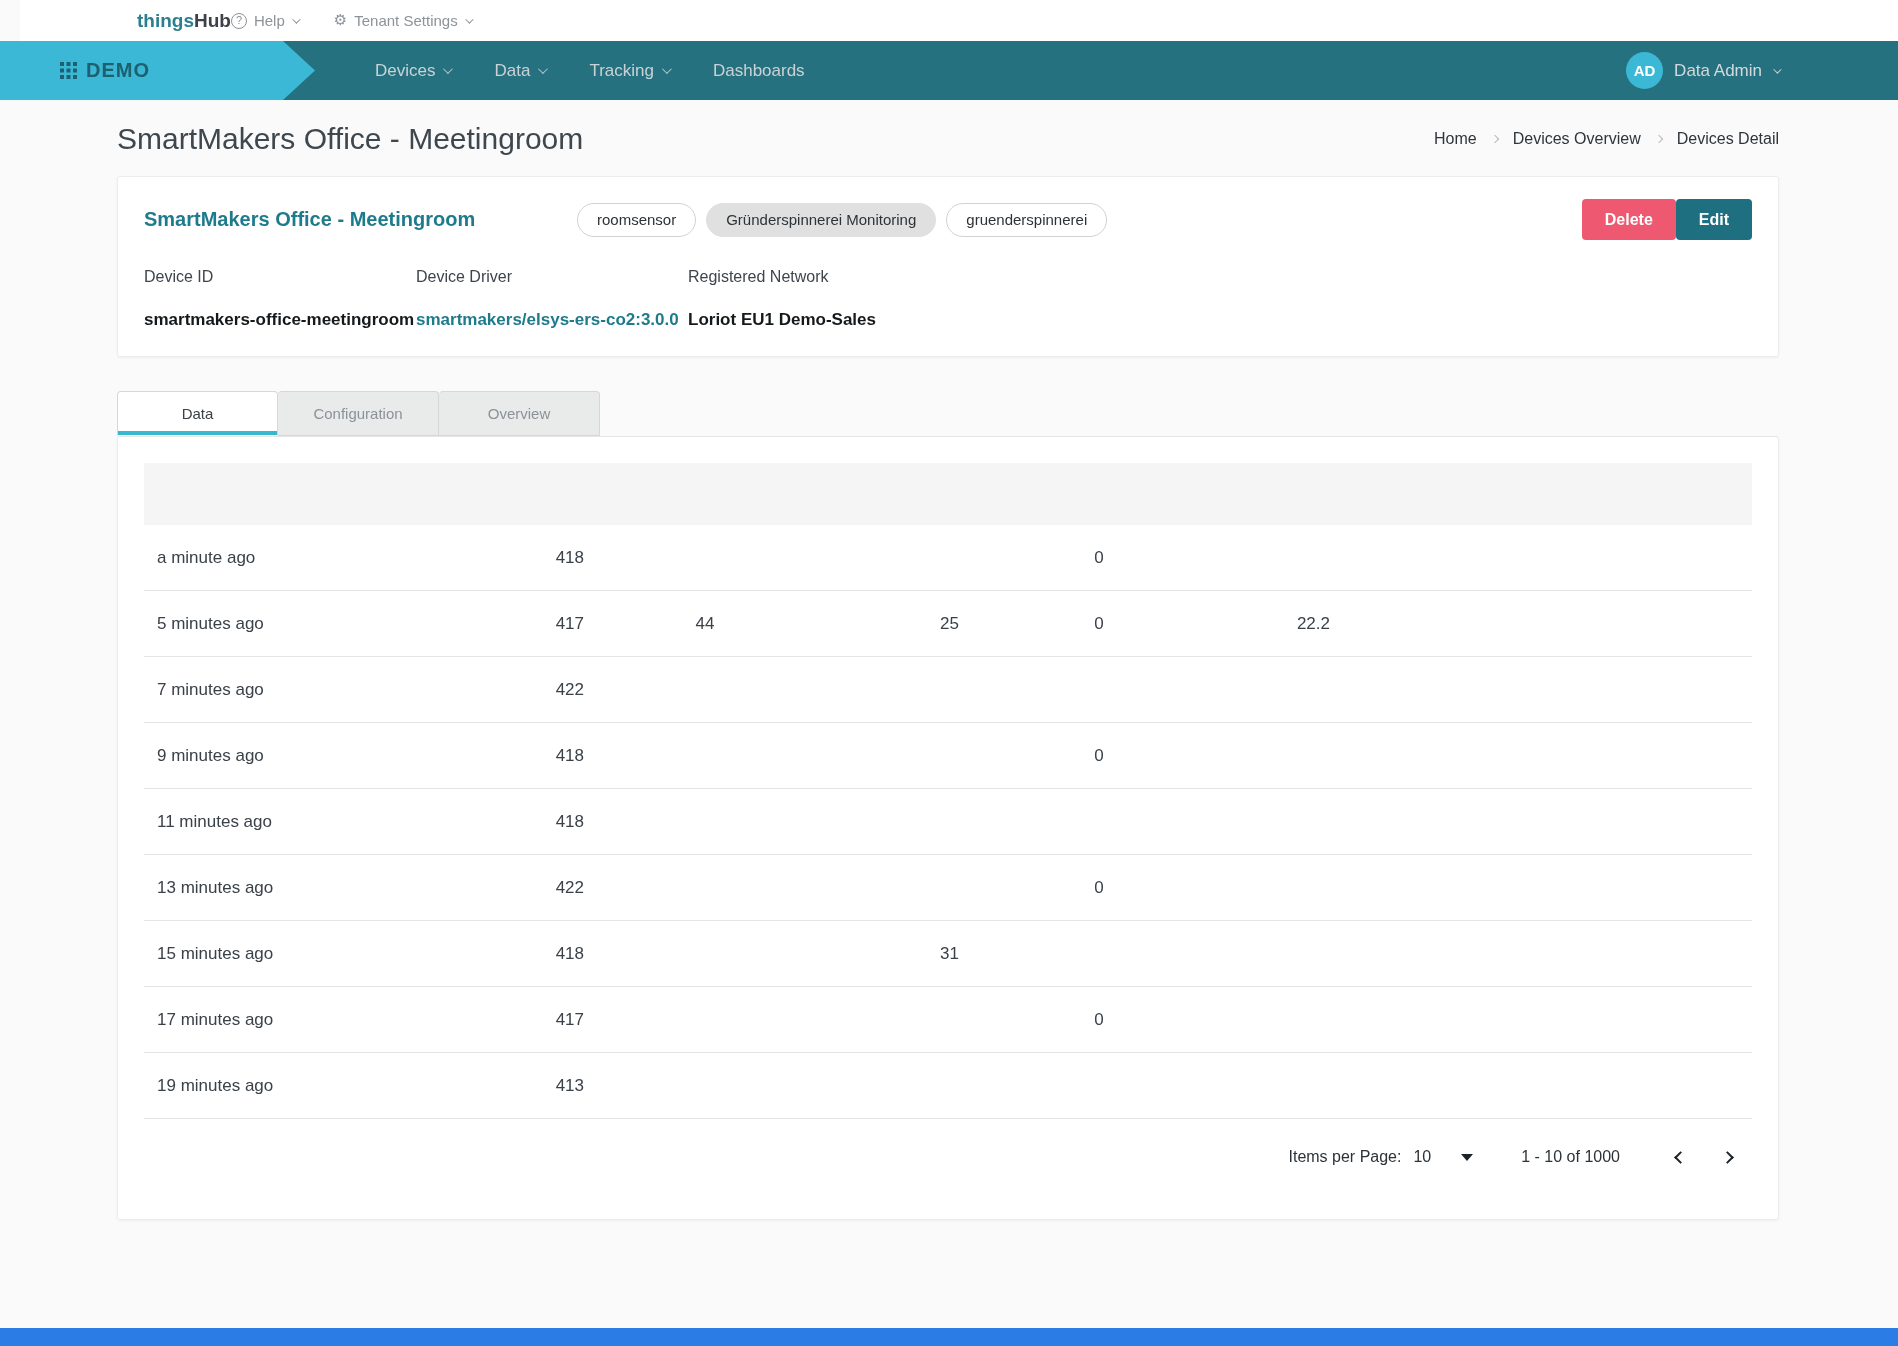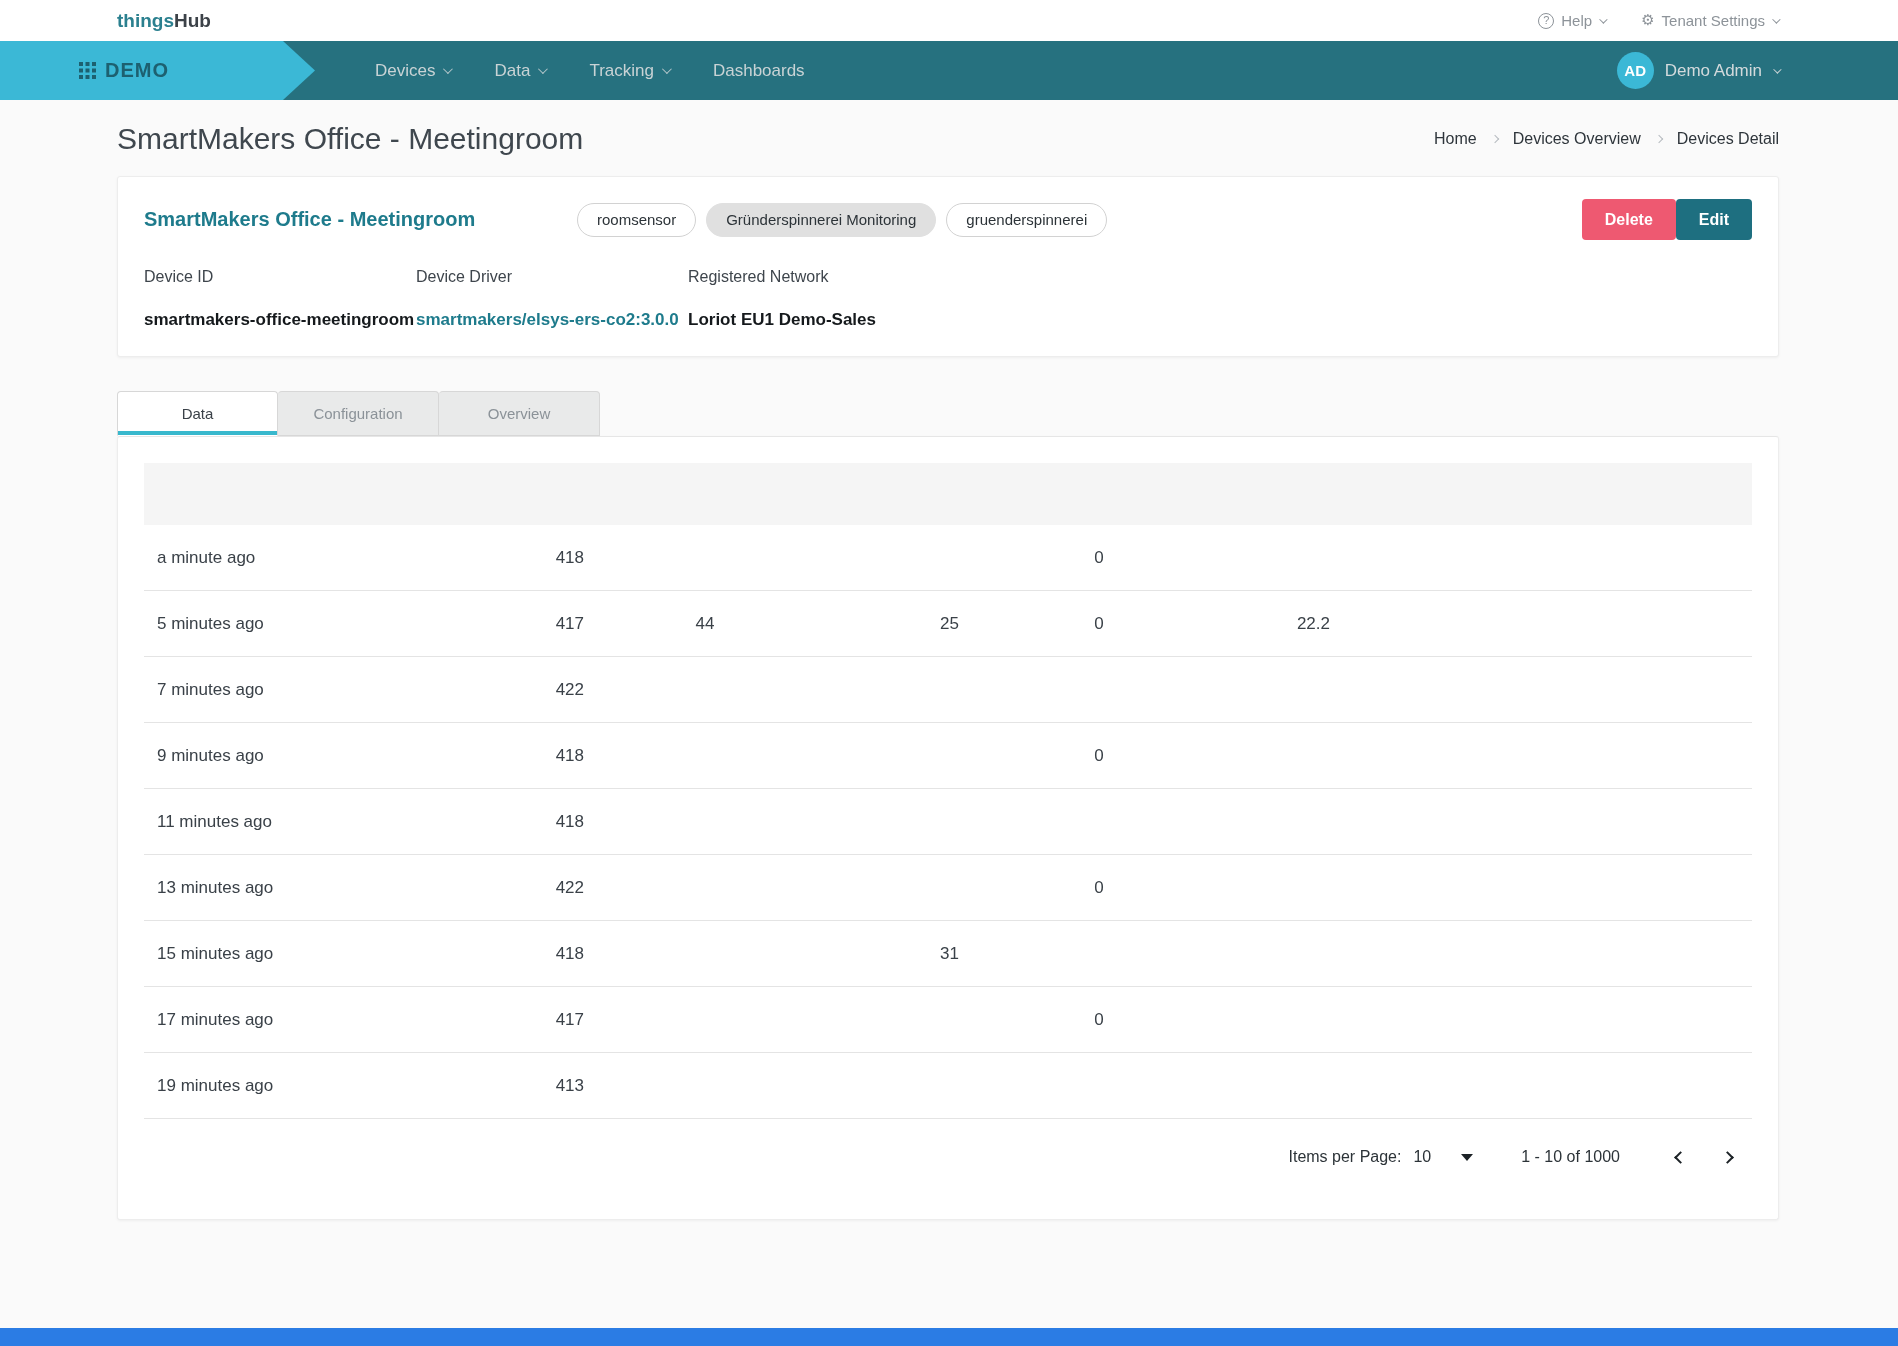--- a/index.html
+++ b/index.html
@@ -7,22 +7,23 @@
   body {
     font-family:"Liberation Sans", sans-serif;
     background:#fafafa;
     color:#3a4148;
     position:relative;
     overflow:hidden;
   }
   
   .topbar {
     height:41px; background:#ffffff;
-    display:flex; align-items:center; justify-content:space-between;
+    display:flex; align-items:center; 
     padding:0 120px 0 117px;
+    margin-left:20px;
   }
   .logo { font-size:19px; font-weight:700; cursor:default; }
   .logo .p1 { color:#2b808f; }
   .logo .p2 { color:#3c4248; }
   .topbar-right { display:flex; align-items:center; gap:36px; }
   .top-item { display:flex; align-items:center; gap:7px; font-size:15px; color:#8d9399; }
   .qmark {
     width:16px; height:16px; border:1.5px solid #8d9399; border-radius:50%;
     font-size:11px; line-height:13px; text-align:center; display:inline-block;
   }
@@ -33,21 +34,21 @@
     transform:rotate(45deg) translateY(-2px);
   }
   
   .navbar {
     height:59px; background:#26717f;
     display:flex; align-items:center; position:relative;
   }
   .tenant-arrow {
     height:59px; width:315px; background:#3bb8d6;
     clip-path:polygon(0 0, 283px 0, 315px 50%, 283px 100%, 0 100%);
-    display:flex; align-items:center; padding-left:79px; gap:9px;
+    display:flex; align-items:center; padding-left:60px; gap:9px;
     flex:0 0 auto; cursor:pointer;
   }
   .tenant-label { font-size:20px; font-weight:700; color:#1d6070; letter-spacing:1px; }
   .nav-menu { display:flex; align-items:flex-start; gap:44px; margin-left:60px; }
   .nav-item { display:flex; align-items:center; gap:8px; font-size:17px; color:#c9d3d5; cursor:pointer; }
   .nav-item .chev { width:7px; height:7px; border-width:1.5px; opacity:.85; }
   .nav-user { margin-left:auto; margin-right:119px; display:flex; align-items:center; gap:11px; cursor:pointer; }
   .avatar {
     width:37px; height:37px; border-radius:50%; background:#3bb8d6;
     color:#ffffff; font-size:15px; font-weight:700;
@@ -191,21 +192,21 @@
     <div class="nav-item">
       <span>Tracking</span>
       <span class="chev"></span>
     </div>
     <div class="nav-item">
       <span>Dashboards</span>
     </div>
   </div>
   <div class="nav-user">
     <span class="avatar">AD</span>
-    <span class="nav-user-name">Demo Admin</span>
+    <span class="nav-user-name">Data Admin</span>
     <span class="chev" style="color:#c9d3d5;"></span>
   </div>
 </nav>
 
 <div class="container">
 
   <div class="page-head">
     <h1 class="page-title">SmartMakers Office - Meetingroom</h1>
     <div class="breadcrumb">
       <span class="crumb">Home</span>

